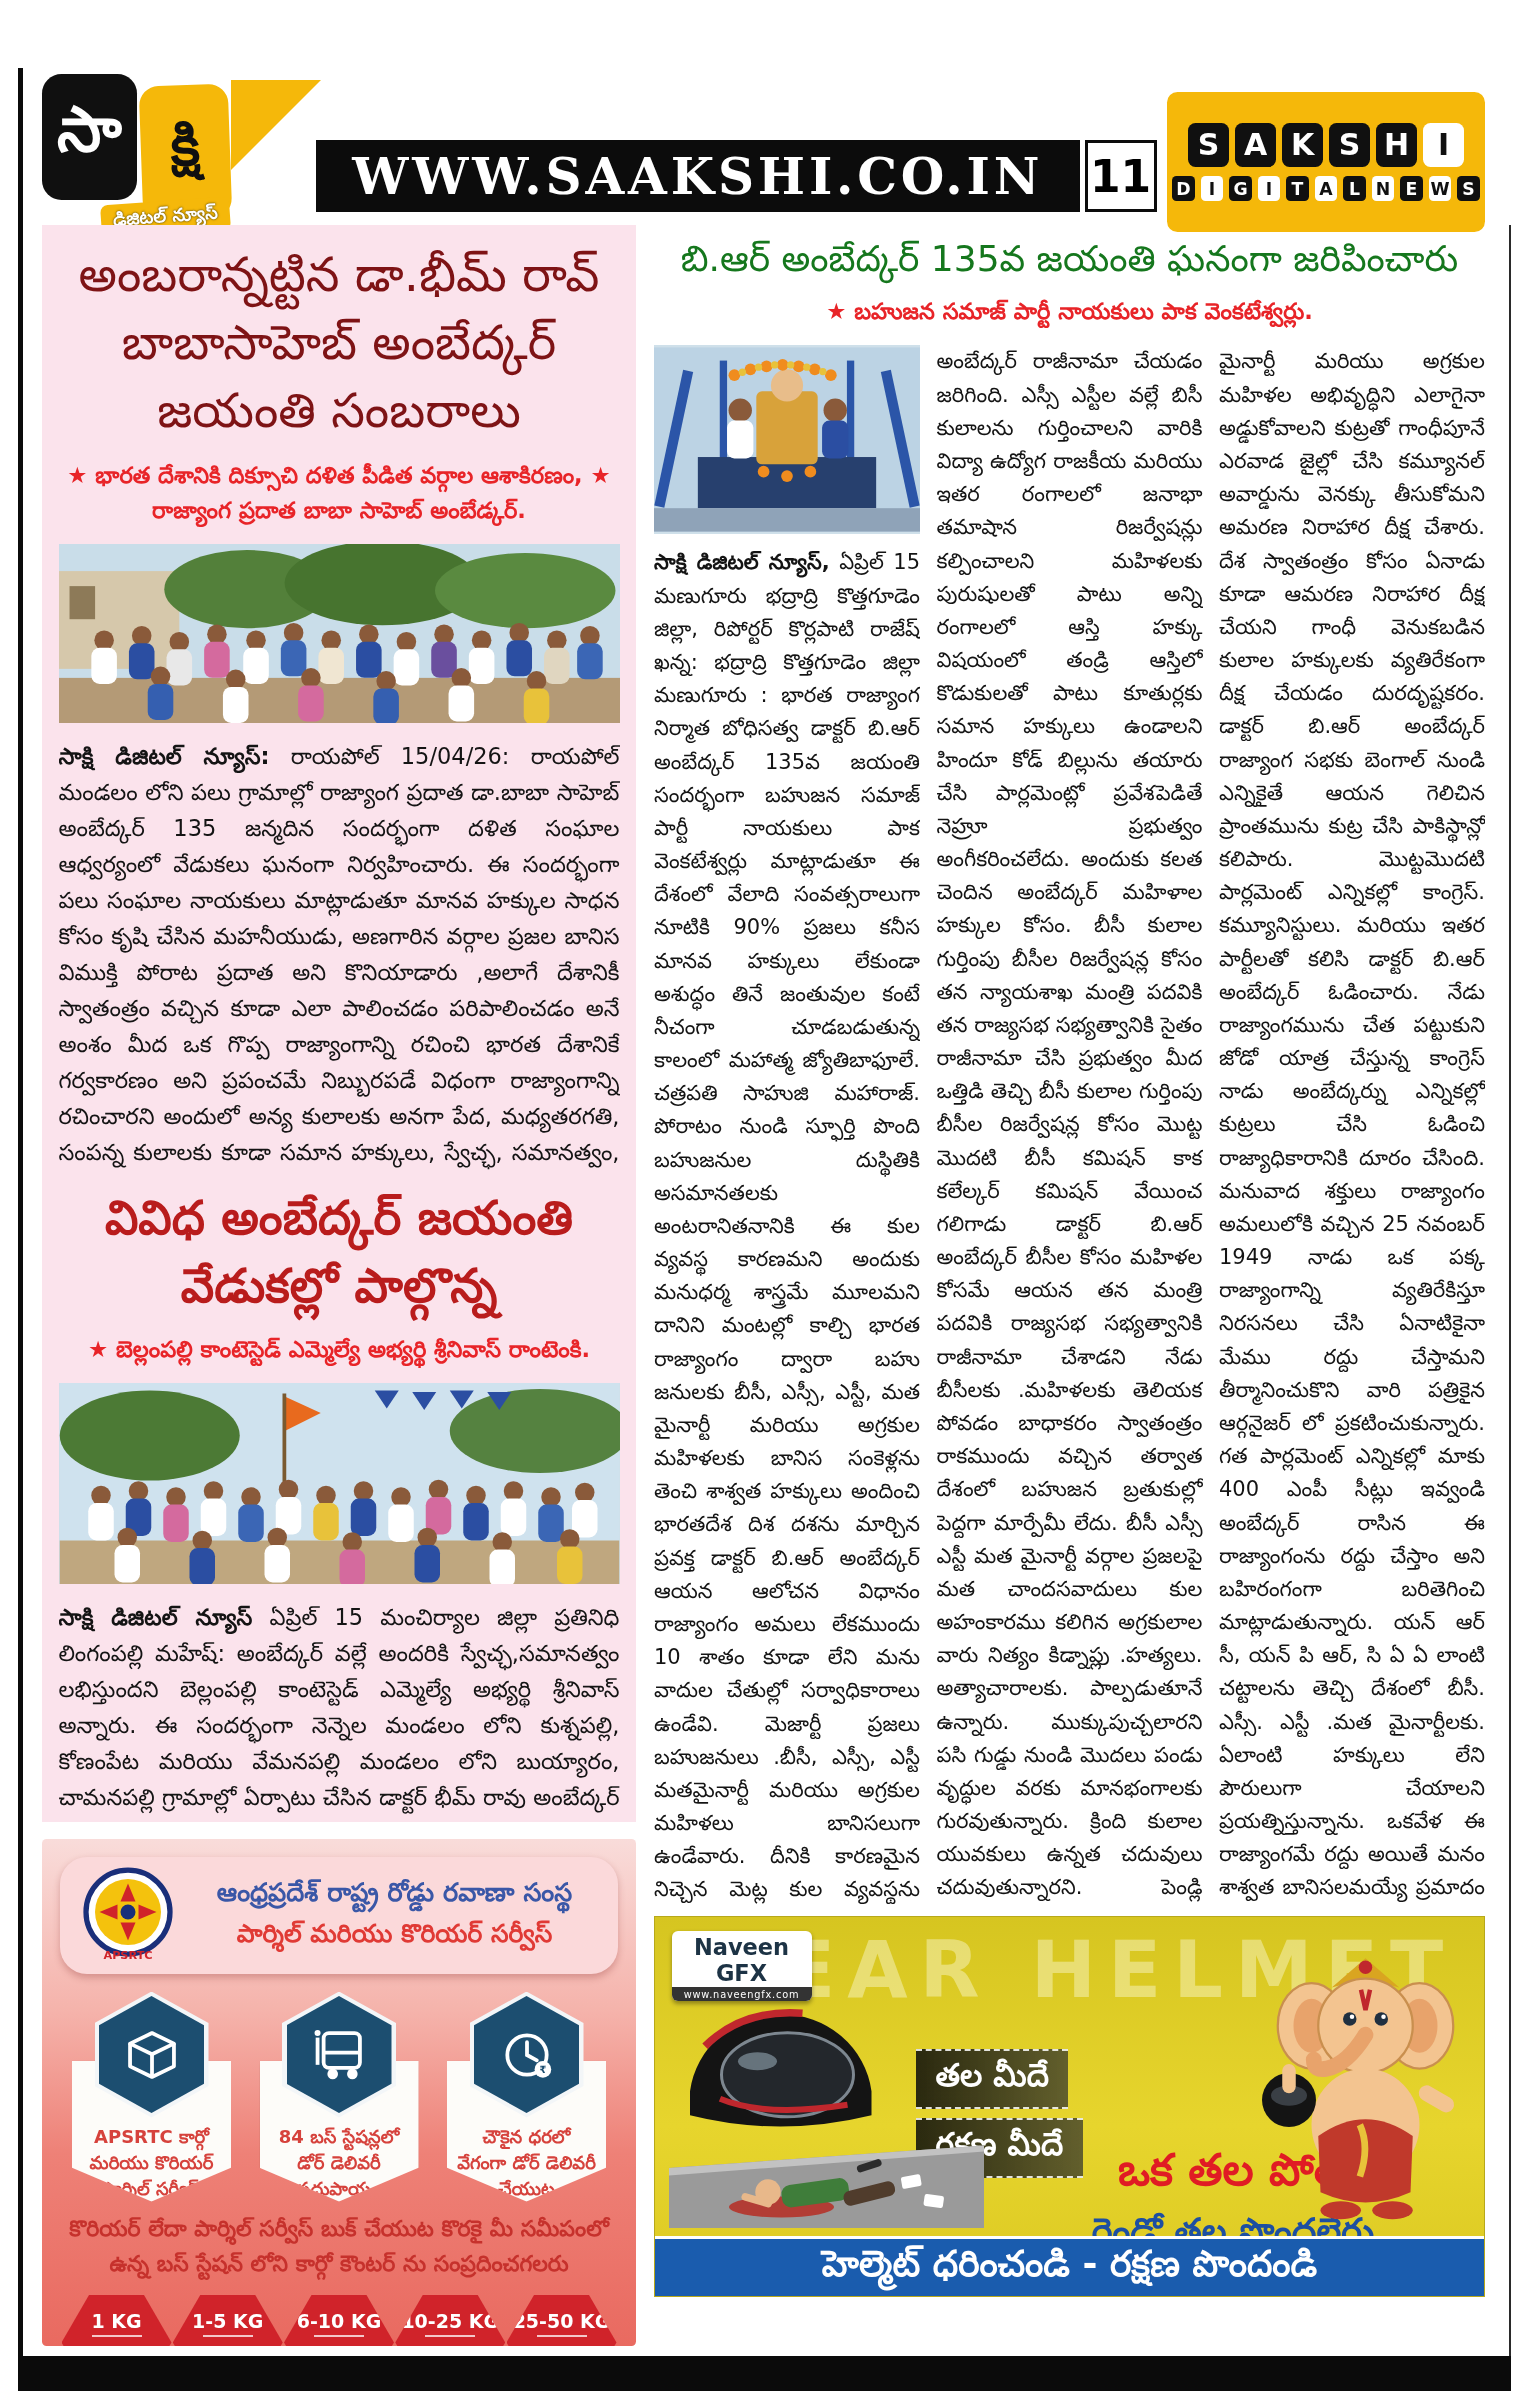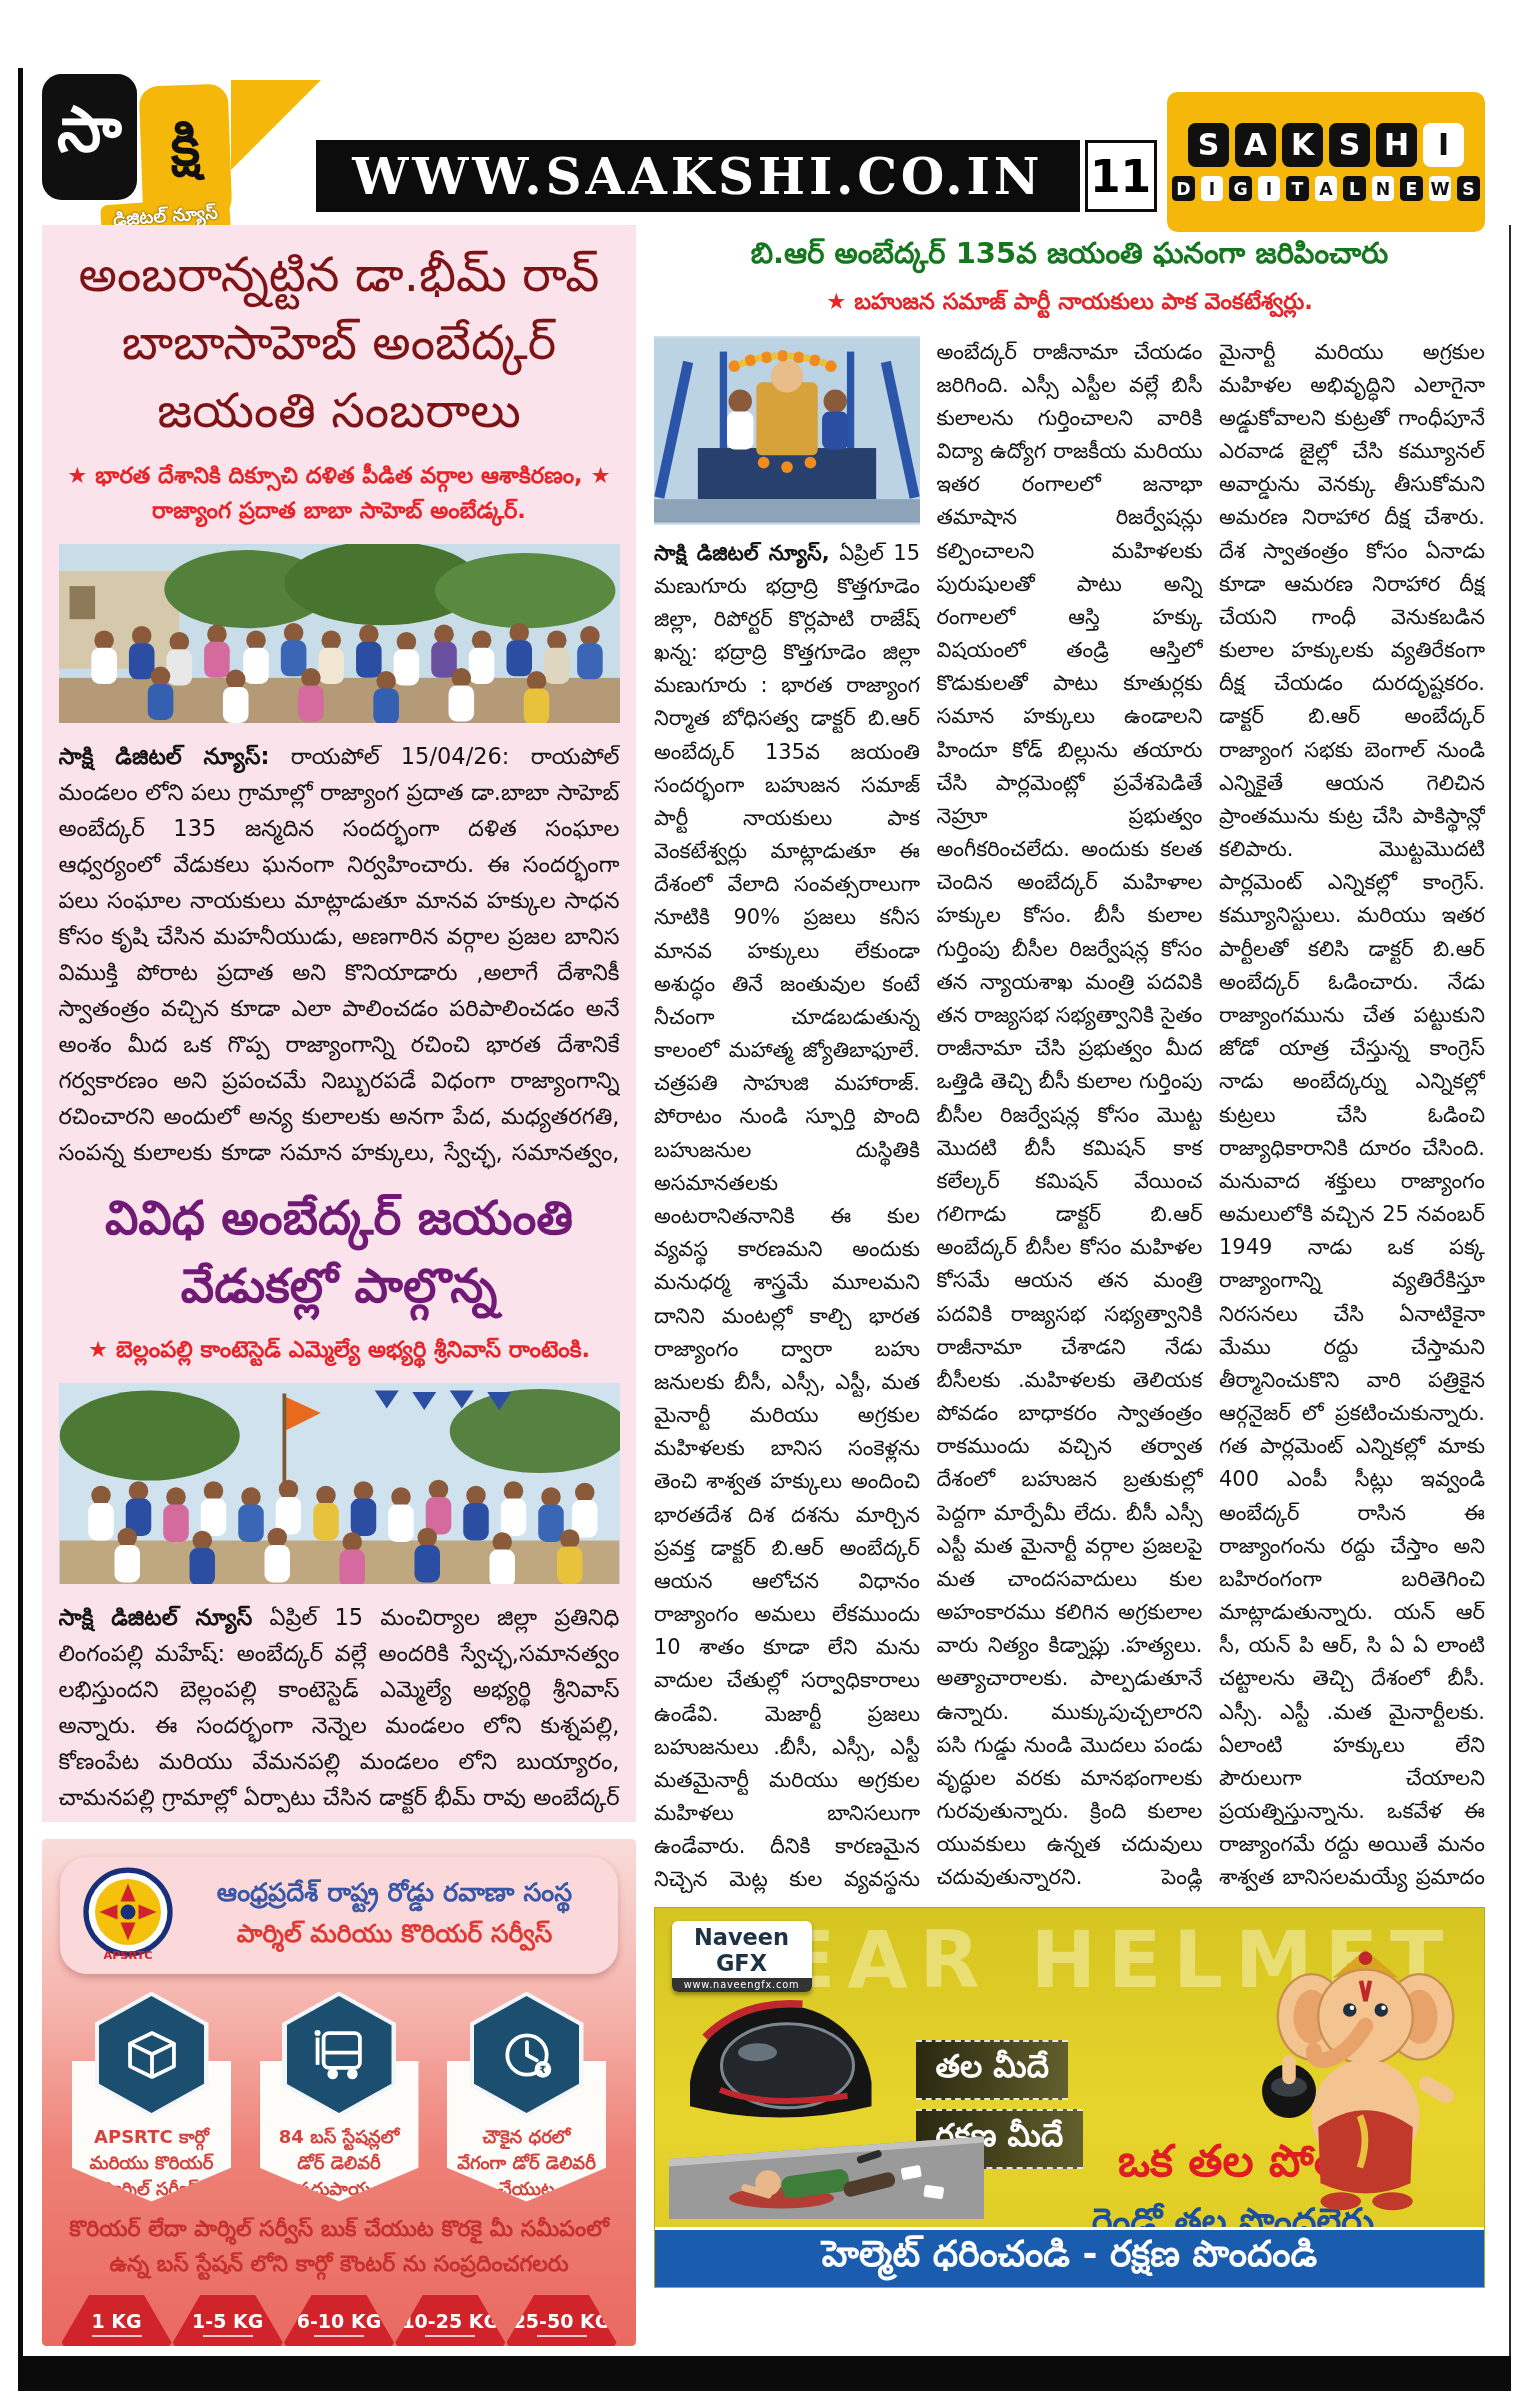--- a/index.html
+++ b/index.html
@@ -32,21 +32,21 @@
   .lt-dark  { background:#101010; color:#fff; }
   .lt-light { background:#ffffff; color:#101010; }
 
   
   .content { position:absolute; top:225px; left:42px; right:35px; bottom:53px; display:flex; gap:18px; overflow:hidden; }
   .left-col  { width:594px; flex:0 0 auto; display:flex; flex-direction:column; }
   .right-col { flex:1 1 auto; min-width:0; display:flex; flex-direction:column; }
 
   .pink-wrap { background:#fbe3ec; padding:10.5px 16.5px 7.5px; height:1597px; overflow:hidden; }
   .h-left1 { color:#7e1315; font-size:48px; font-weight:normal; text-align:center; line-height:1.42; margin:4.5px 10.5px 13.5px; }
-  .h-left2 { color:#701a75; font-size:47px; font-weight:bold; text-align:center; line-height:1.45; margin:13.5px 7.5px 12px; }
+  .h-left2 { color:#b91c1c; font-size:47px; font-weight:bold; text-align:center; line-height:1.45; margin:13.5px 7.5px 12px; }
   .subhead { color:#e82428; font-size:22.5px; font-weight:bold; text-align:center; line-height:1.55; margin:0 4.5px 16.5px; }
   .photo { width:100%; display:block; background:#cfe0ea; }
   .body-text { font-size:22.5px; line-height:1.60; text-align:justify; color:#141414; margin-top:15px; }
   .lead { font-weight:bold; }
   .bt-clamp1 { max-height:432px; overflow:hidden; }
   .bt-clamp2 { max-height:264px; overflow:hidden; }
 
   
   .apsrtc { margin-top:16.5px; height:507px; border-radius:4.5px; overflow:hidden; position:relative; padding:18px 18px 13.5px;
             background:linear-gradient(180deg,#f9dcda 0%,#f5b3ab 34%,#ee8177 62%,#e96a60 100%); }
@@ -68,21 +68,21 @@
   .ap-note { color:#c6312c; font-size:22px; font-weight:bold; text-align:center; line-height:1.6; margin-top:7.5px; }
   .ap-rates { display:flex; justify-content:space-between; margin-top:13.5px; padding:0 1.5px; }
   .rate { width:110px; height:95px; background:#d0232a; color:#fff;
           clip-path:polygon(25% 0,75% 0,100% 50%,75% 100%,25% 100%,0 50%);
           display:flex; flex-direction:column; align-items:center; justify-content:center; gap:3px; }
   .rate .rw { font-size:19px; font-weight:bold; }
   .rate .rl { width:50px; height:1.5px; background:rgba(255,255,255,.75); }
   .rate .rp { font-size:30px; font-weight:bold; }
 
   
-  .h-right { color:#15771d; font-size:29px; font-weight:bold; text-align:center; line-height:1.42; margin:7.5px 6px 10.5px; }
+  .h-right { color:#15771d; font-size:36px; font-weight:normal; text-align:center; line-height:1.42; margin:7.5px 6px 10.5px; }
   .r-cols { display:flex; gap:16.5px; height:1559px; overflow:hidden; margin-top:3px; }
   .r-col { flex:1 1 0; min-width:0; font-size:21px; line-height:1.58; text-align:justify; color:#141414; overflow:hidden; }
   .r-photo { margin-bottom:12px; }
 
   
   .helmet { margin-top:12px; height:381px; position:relative; overflow:hidden; border:1.5px solid #b7a81a;
             background:linear-gradient(180deg,#d6c520 0%,#e7d52d 55%,#dcc922 100%); }
   .wm { position:absolute; top:7.5px; left:0; right:0; text-align:center; font-size:78px; font-weight:bold;
         color:rgba(255,255,234,.40); letter-spacing:12px; white-space:nowrap; }
   .nbrand { position:absolute; top:13.5px; left:16.5px; width:140px; background:#ffffff; border-radius:6px; overflow:hidden;

